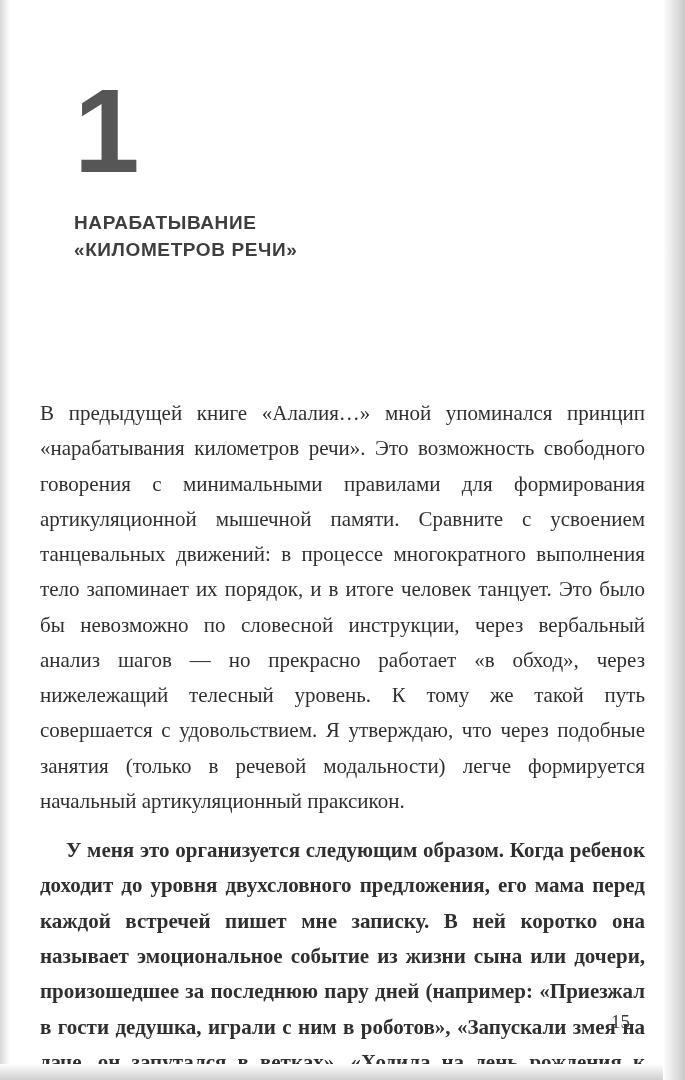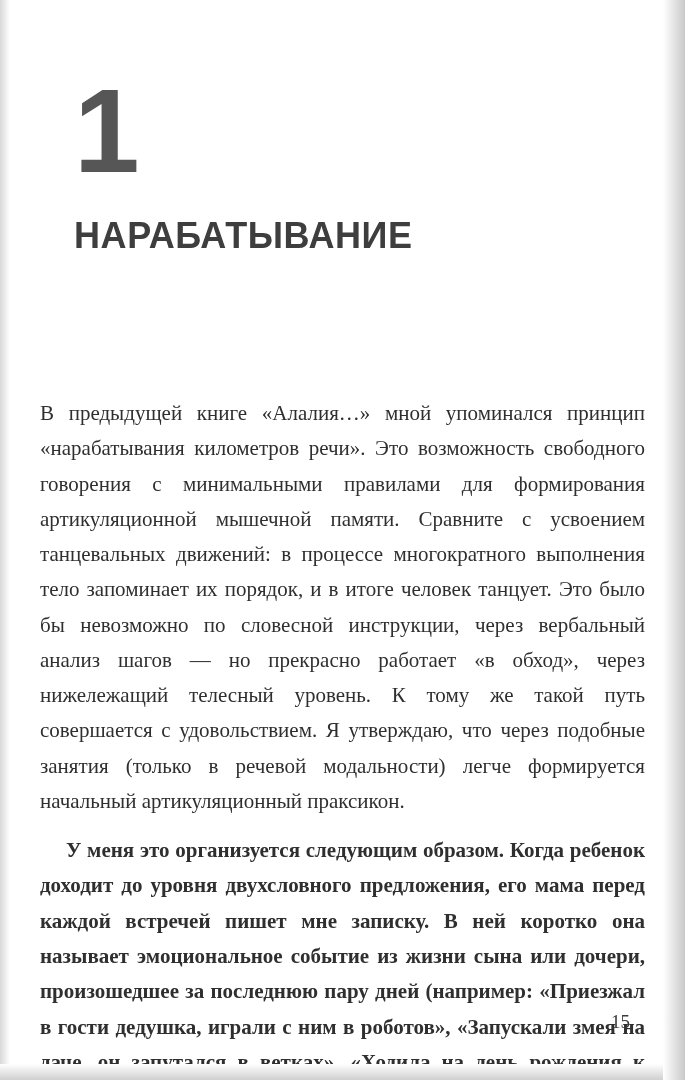--- a/index.html
+++ b/index.html
@@ -56,21 +56,21 @@
     color: #565656;
     letter-spacing: -2px;
   }
   .chapter-title {
     position: absolute;
     left: 74px;
     top: 210px;
     width: 520px;
     font-family: "Liberation Sans", sans-serif;
     font-weight: bold;
-    font-size: 36px;
+    font-size: 19px;
     line-height: 1.42;
     color: #3e3e3e;
     letter-spacing: 0.6px;
   }
   .chapter-title .line {
     display: block;
     text-transform: uppercase;
   }
   .body-text {
     position: absolute;
@@ -102,20 +102,21 @@
 </style>
 </head>
 <body>
 
 <div class="page">
 
   <div class="chapter-number">1</div>
 
   <div class="chapter-title">
     <span class="line">Нарабатывание</span>
+    <span class="line">«километров речи»</span>
   </div>
 
   <div class="body-text">
     <p>В предыдущей книге «Алалия…» мной упоминался принцип «нарабатывания километров речи». Это возможность свободного говорения с минимальными правилами для формирования артикуляционной мышечной памяти. Сравните с усвоением танцевальных движений: в процессе многократного выполнения тело запоминает их порядок, и в итоге человек танцует. Это было бы невозможно по словесной инструкции, через вербальный анализ шагов — но прекрасно работает «в обход», через нижележащий телесный уровень. К тому же такой путь совершается с удовольствием. Я утверждаю, что через подобные занятия (только в речевой модальности) легче формируется начальный  артикуляционный праксикон.</p>
     <p class="indent">У меня это организуется следующим образом. Когда ребенок доходит до уровня двухсловного предложения, его мама перед каждой встречей пишет мне записку. В ней коротко она называет эмоциональное событие из жизни сына или дочери, произошедшее за последнюю пару дней (например: «Приезжал в гости дедушка, играли с ним в роботов», «Запускали змея на даче, он запутался в ветках», «Ходила на день рождения к подружке, там был торт в форме замка принцессы»). Мама дополнительно может прислать фото события, особенно если в диагнозе алалия есть сенсорный компонент. В начале занятия мы с учеником усаживаемся и 3-5 минут «непринужденно болтаем». Это значит, я вопросами (и фотографиями) навожу собеседника на нужную тему, пытаюсь выяснить детали и заинтересованно реагирую на любую форму ответа. Я соблюдаю главные условия: никаких правил речи, никаких исправлений! Ребенку прививается навык короткого диалога в сопровождении позитива. В его голове должна остаться мысль: «Я говорю, меня с удовольствием слушают и понимают. Это приятно». Нельзя сказать, что все дети начинают легко — быть</p>
   </div>
 
   <div class="page-number">15</div>
 
   <div class="edge-bottom"></div>

